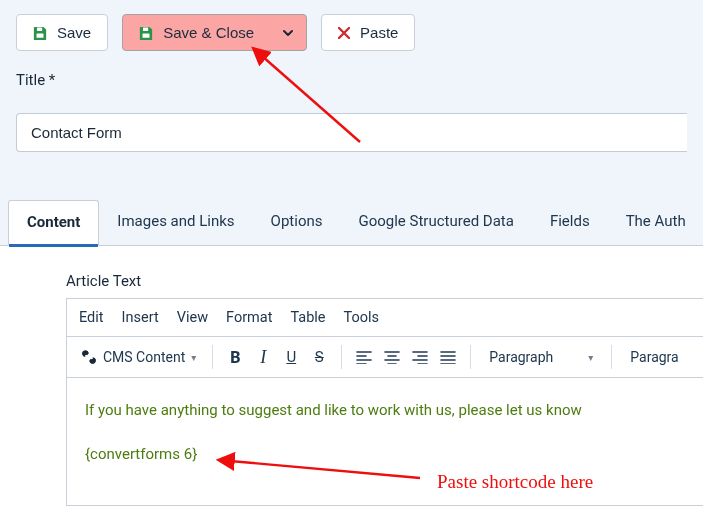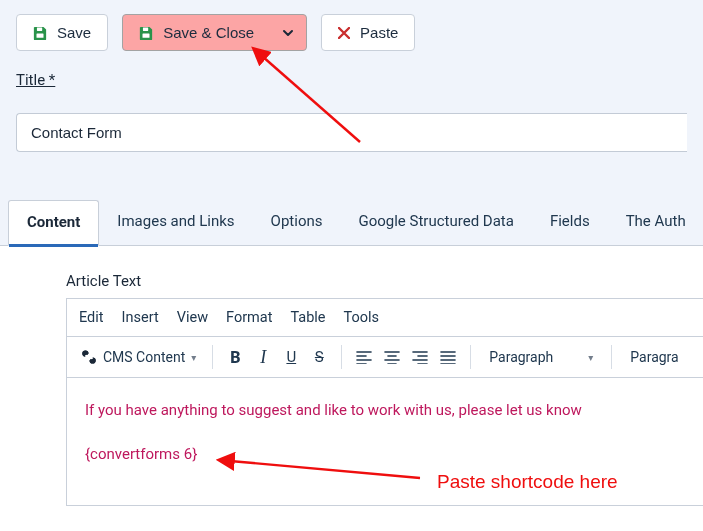--- a/index.html
+++ b/index.html
@@ -13,21 +13,21 @@
     
     .save-icon { width: 14px; height: 14px; }
     
     .btn-split { display: inline-flex; border: 1px solid #a3a3a3; border-radius: 4px; background: #fca5a5; }
     .btn-split .btn-body { border-right: 1px solid #c9d0da; }
     .split-arrow { padding: 9px 12px; display: flex; align-items: center; }
     
     .cancel-x { width: 12px; height: 12px; }
     
     .title-group { padding: 4px 16px 12px 16px; }
-    .title-label { color: #1b2838; font-size: 15px; text-decoration: underline; }
+    .title-label { color: #1b2838; font-size: 15px; }
     .title-input { margin-top: 24px; width: 100%; padding: 10px 14px; font-size: 15px; border: 1px solid #c3cbd6; border-radius: 4px 0 0 4px; background: #fff; color: #1b2838; border-right: none; }
     
     .tabs { margin-top: 36px; display: flex; border-bottom: 1px solid #c8cfd9; padding-left: 8px; gap: 0; }
     .tab { padding: 12px 18px 14px 18px; font-size: 15px; color: #20384f; cursor: pointer; position: relative; white-space: nowrap; }
     .tab.active { font-weight: 700; color: #1b2838; border: 1px solid #c8cfd9; border-bottom: 1px solid #fff; margin-bottom: -1px; background: #fff; border-radius: 3px 3px 0 0; }
     .tab.active::after { content: ""; position: absolute; left: 0; right: 0; bottom: -2px; height: 3px; background: #2a69b8; }
     
     .content-area { background: #fff; padding: 26px 0 0 66px; height: 100%; }
     .article-label { color: #1b2838; font-size: 15px; margin-bottom: 8px; }
     
@@ -43,26 +43,26 @@
     .tool-btn.italic { font-family: Georgia, "Times New Roman", serif; font-style: italic; font-size: 18px; }
     .tool-btn.underline { text-decoration: underline; }
     .tool-btn.strike { text-decoration: line-through; }
     .cms-btn { display: inline-flex; align-items: center; gap: 6px; font-size: 14px; padding: 6px 8px; }
     .chev { font-size: 10px; color: #737e8c; }
     
     .align-icon svg { display: block; }
     
     .para-drop { min-width: 124px; display: inline-flex; align-items: center; justify-content: space-between; padding: 4px 10px; font-size: 14px; gap: 10px; }
     
-    .ed-canvas { padding: 20px 18px; font-size: 15px; color: #be185d; line-height: 1.7; min-height: 120px; }
+    .ed-canvas { padding: 20px 18px; font-size: 15px; color: #4d7c0f; line-height: 1.7; min-height: 120px; }
     .ed-canvas p { margin-bottom: 18px; }
     
     .annot { position: absolute; pointer-events: none; }
     .annot-svg { overflow: visible; }
-    .annot-text { color: #ef0e0e; font-family: Liberation Sans, sans-serif; font-size: 19px; position: absolute; }
+    .annot-text { color: #ef0e0e; font-family: Liberation Serif, serif; font-size: 19px; position: absolute; }
   </style>
 </head>
 <body>
 
 <div class="top-bar">
   <button class="btn">
     <span class="btn-body">
       <svg class="save-icon" viewBox="0 0 16 16">
         <path d="M2 1 h10 l3 3 v11 a1 1 0 0 1 -1 1 h-12 a1 1 0 0 1 -1 -1 v-13 a1 1 0 0 1 1 -1 z" fill="#29934a"></path>
         <rect x="4" y="8.5" width="8" height="5" rx="0.5" fill="#fff"></rect>

